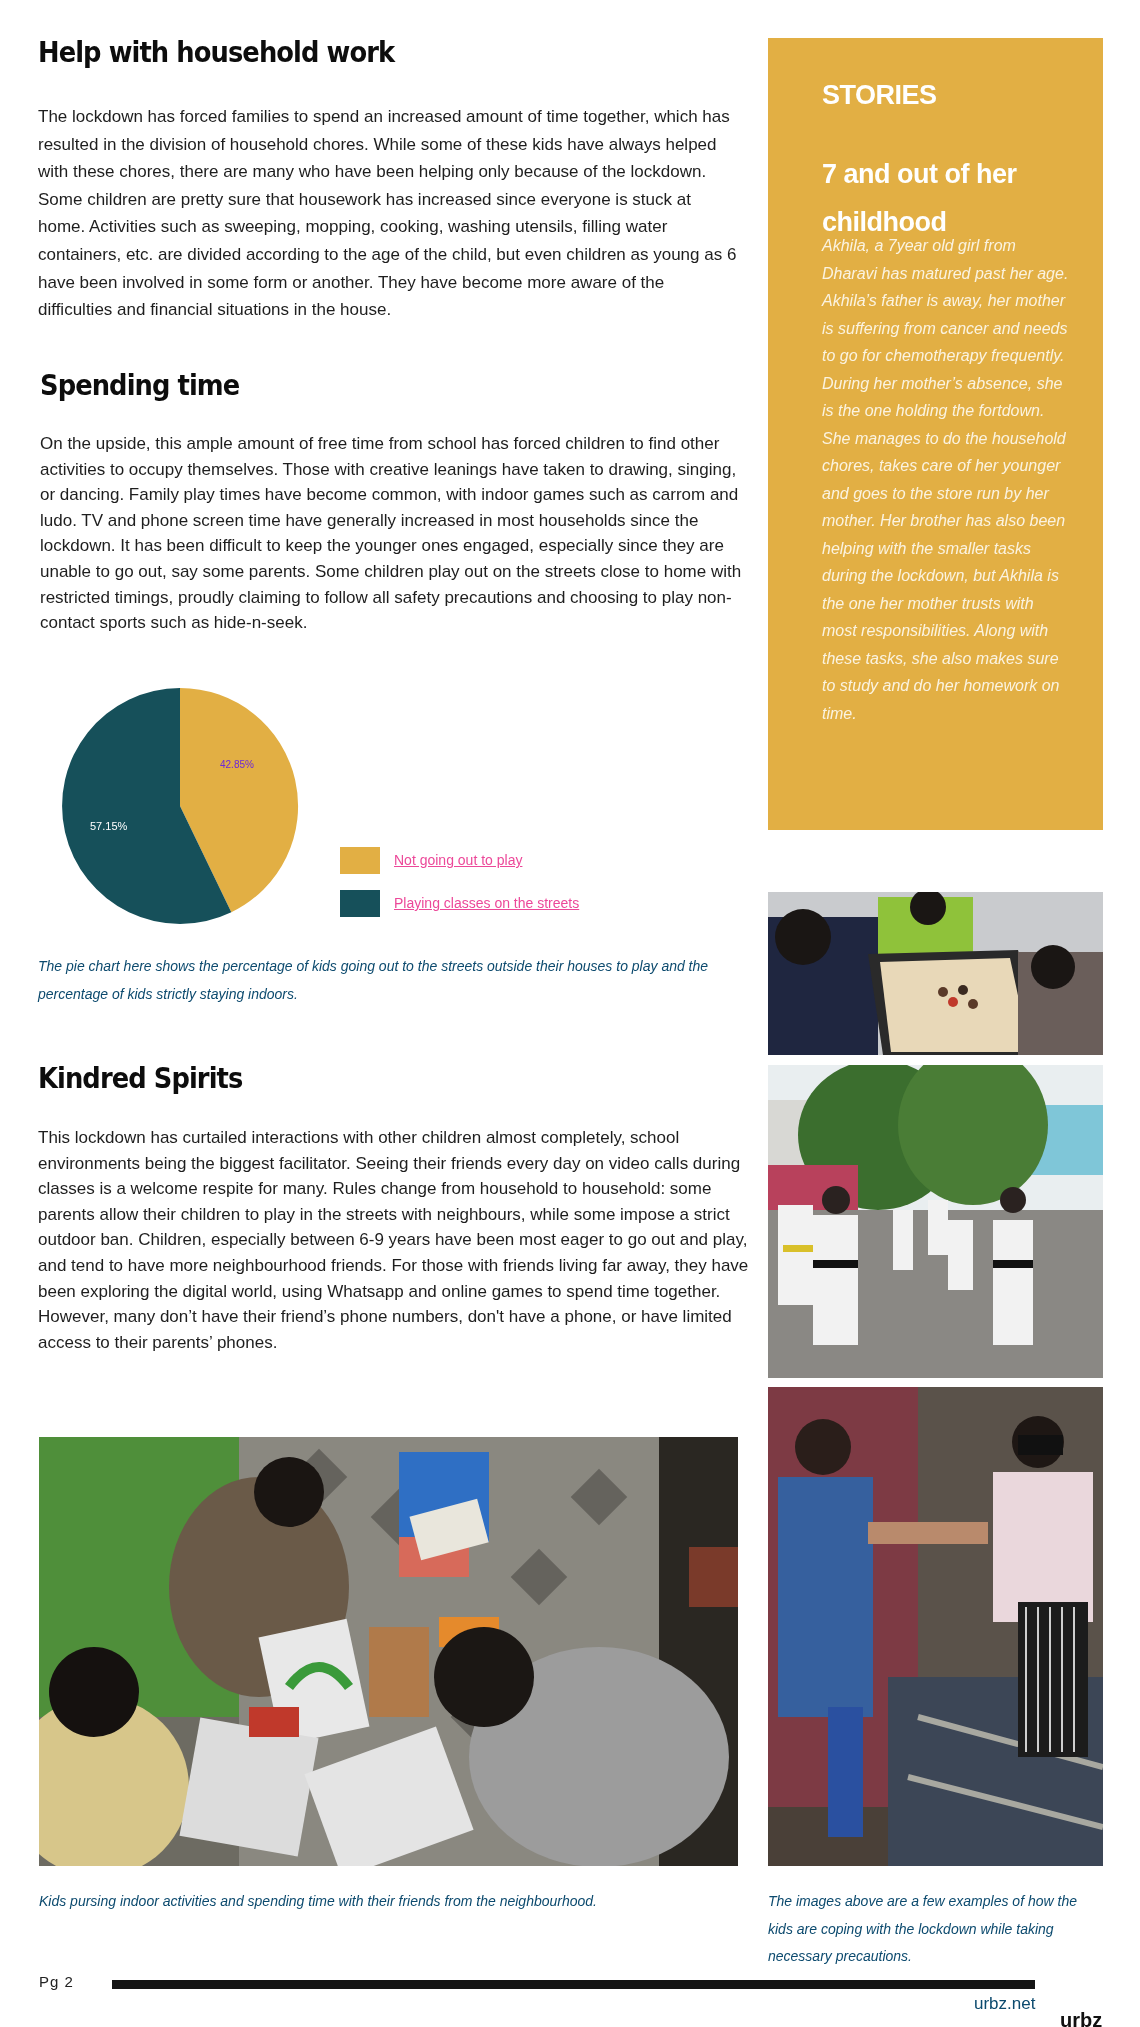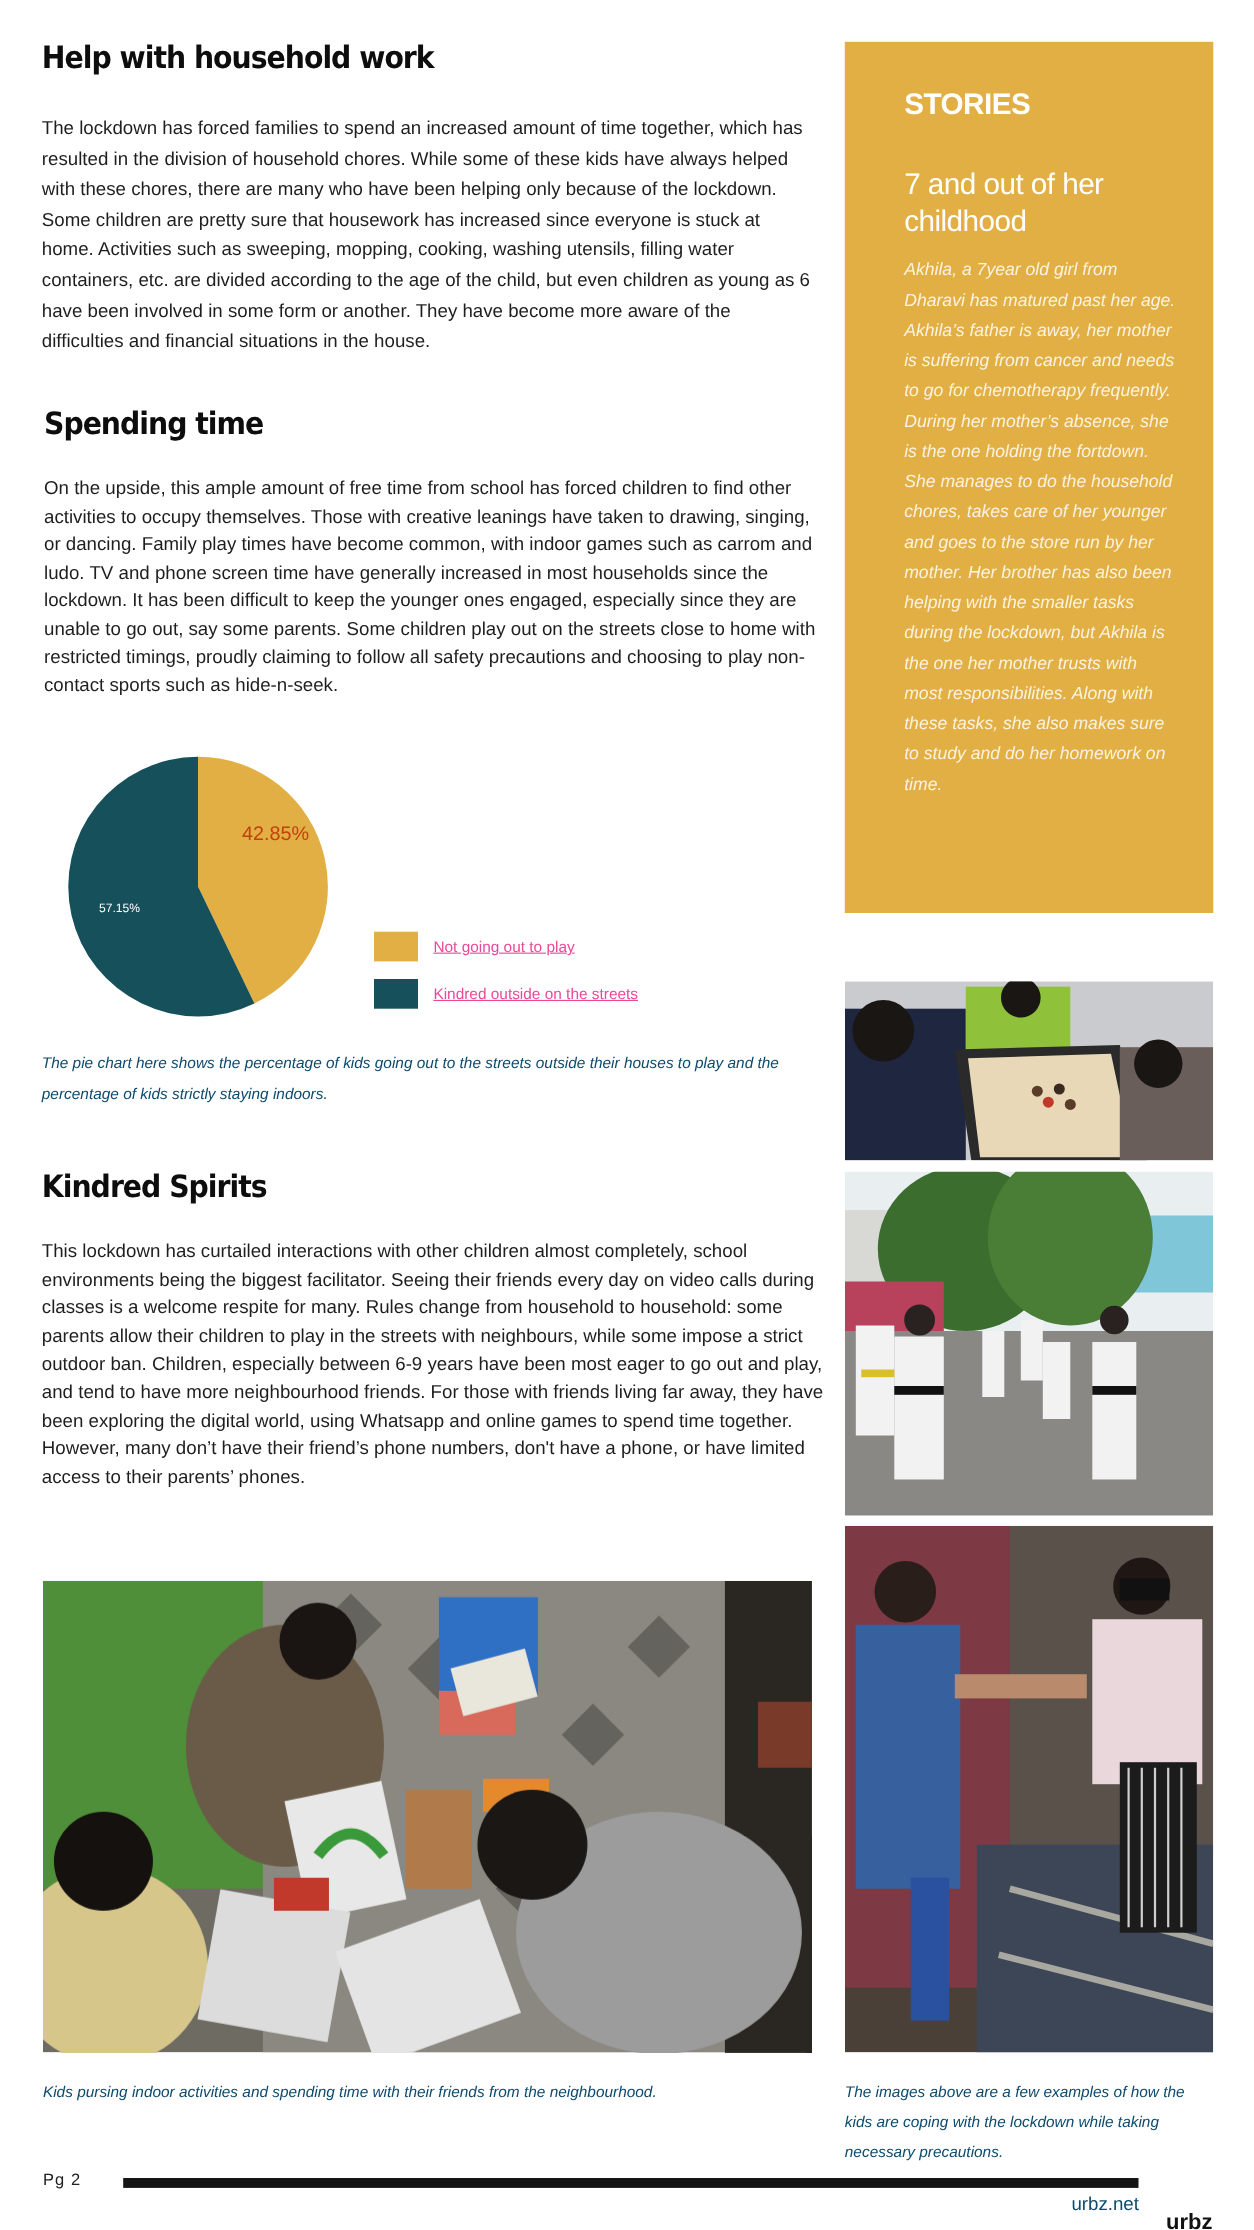--- a/index.html
+++ b/index.html
@@ -7,21 +7,21 @@
          font-family:"Liberation Sans", "DejaVu Sans", sans-serif; color:#1a1a1a; }
   .abs { position:absolute; }
   h2.sec { position:absolute; margin:0; font-family:"DejaVu Sans", sans-serif; font-weight:bold;
            font-size:28px; letter-spacing:-1px; color:#0d0d0d; transform:scaleX(0.92); transform-origin:left center; white-space:nowrap; }
   p.body { position:absolute; margin:0; font-size:17px; color:#1e1e1e; }
   .cap { position:absolute; margin:0; font-style:italic; font-size:14px; color:#0c4a6e; }
 
   
   .story { position:absolute; left:768px; top:38px; width:335px; height:792px; background:#E2AF44; }
   .story .kicker { position:absolute; left:54px; top:42px; font-size:27px; font-weight:bold; color:#ffffff; letter-spacing:-0.5px;text-align:right; }
-  .story .title { position:absolute; left:54px; top:112px; width:260px; font-size:27px; font-weight:normal; color:#ffffff; line-height:34px; letter-spacing:-0.5px; }
+  .story .title { position:absolute; left:54px; top:112px; width:260px; font-size:27px; font-weight:bold; color:#ffffff; line-height:48px; letter-spacing:-0.5px; }
   .story .text { position:absolute; left:54px; top:194px; width:250px; font-size:16px; font-style:italic; color:#fbf3e0; line-height:27.5px; }
 
   
   .photo { position:absolute; overflow:hidden; }
   .photo svg { display:block; width:100%; height:100%; }
 
   
   .legend-item { position:absolute; left:340px; height:28px; display:flex; align-items:center; }
   .swatch { width:40px; height:27px; margin-right:14px; }
   .legend-label { font-size:14px; color:#ec4899;text-decoration:underline; }
@@ -40,31 +40,31 @@
 
 <h2 class="sec" style="left:40px; top:369px;">Spending time</h2>
 <p class="body" style="left:40px; top:431px; width:705px; line-height:25.6px;">On the upside, this ample amount of free time from school has forced children to find other activities to occupy themselves. Those with creative leanings have taken to drawing, singing, or dancing. Family play times have become common, with indoor games such as carrom and ludo. TV and phone screen time have generally increased in most households since the lockdown. It has been difficult to keep the younger ones engaged, especially since they are unable to go out, say some parents. Some children play out on the streets close to home with restricted timings, proudly claiming to follow all safety precautions and choosing to play non-contact sports such as hide-n-seek.</p>
 
 <div class="abs" style="left:60px; top:686px; width:240px; height:240px;">
   <svg width="240" height="240" viewBox="0 0 240 240">
 
     <path d="M120,120 L120,2 A118,118 0 0 1 171.3,226.3 Z" fill="#E2AF44"></path>
     <path d="M120,120 L171.3,226.3 A118,118 0 1 1 120,2 Z" fill="#16505A"></path>
   </svg>
-  <span class="abs" style="left:160px; top:62px; font-size:18px; color:#c2410c;">42.85%</span>
+  <span class="abs" style="left:160px; top:73px; font-size:10px; color:#6d28d9;">42.85%</span>
   <span class="abs" style="left:30px; top:134px; font-size:11px; color:#ffffff;">57.15%</span>
 </div>
 
 <div class="legend-item" style="top:846px;">
   <div class="swatch" style="background:#E2AF44;"></div>
   <span class="legend-label">Not going out to play</span>
 </div>
 <div class="legend-item" style="top:889px;">
   <div class="swatch" style="background:#16505A;"></div>
-  <span class="legend-label">Kindred outside on the streets</span>
+  <span class="legend-label">Playing classes on the streets</span>
 </div>
 
 <p class="cap" style="left:38px; top:953px; width:710px; line-height:27.5px;">The pie chart here shows the percentage of kids going out to the streets outside their houses to play and the percentage of kids strictly staying indoors.</p>
 
 <h2 class="sec" style="left:38px; top:1062px;">Kindred Spirits</h2>
 <div class="abs" style="left:38px; top:1125px; width:712px; font-size:17px; line-height:25.6px; color:#1e1e1e;">
   <div>This lockdown has curtailed interactions with other children almost completely, school environments being the biggest facilitator. Seeing their friends every day on video calls during classes is a welcome respite for many. Rules change from household to household: some parents allow their children to play in the streets with neighbours, while some impose a strict outdoor ban. Children, especially between 6-9 years have been most eager to go out and play, and tend to have more neighbourhood friends. For those with friends living far away, they have been exploring the digital world, using Whatsapp and online games to spend time together. However, many don’t have their friend’s phone numbers, don't have a phone, or have limited access to their parents’ phones.</div>
 </div>
 
 <div class="photo" style="left:39px; top:1437px; width:699px; height:429px;">

